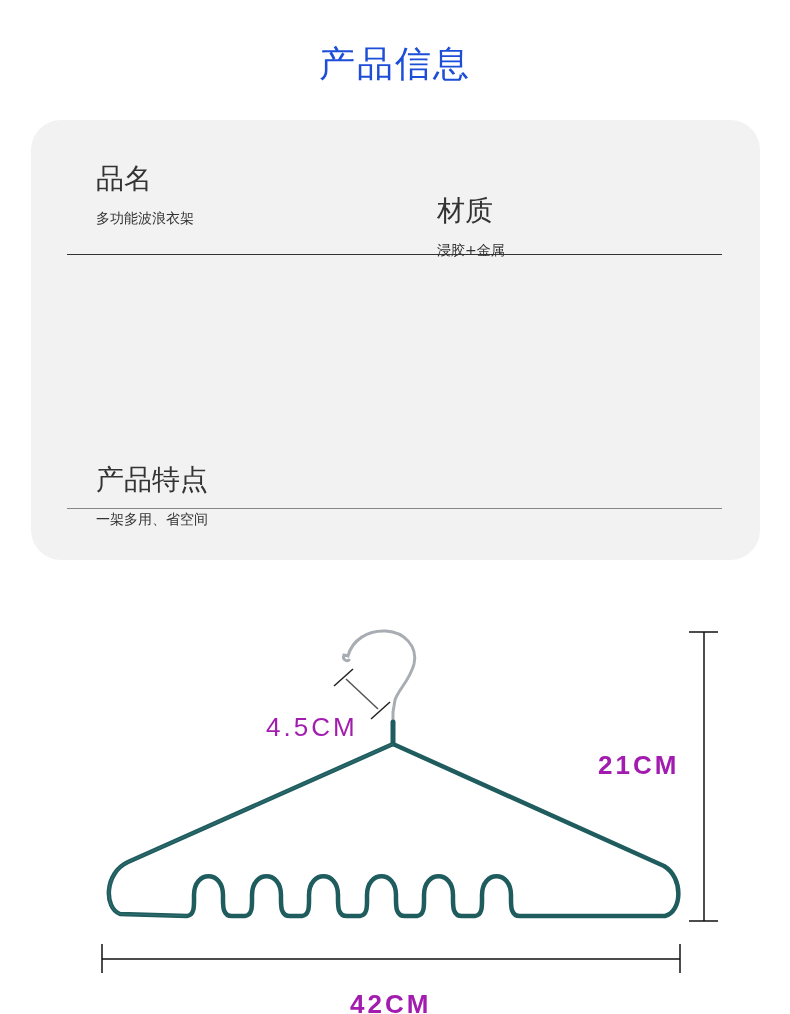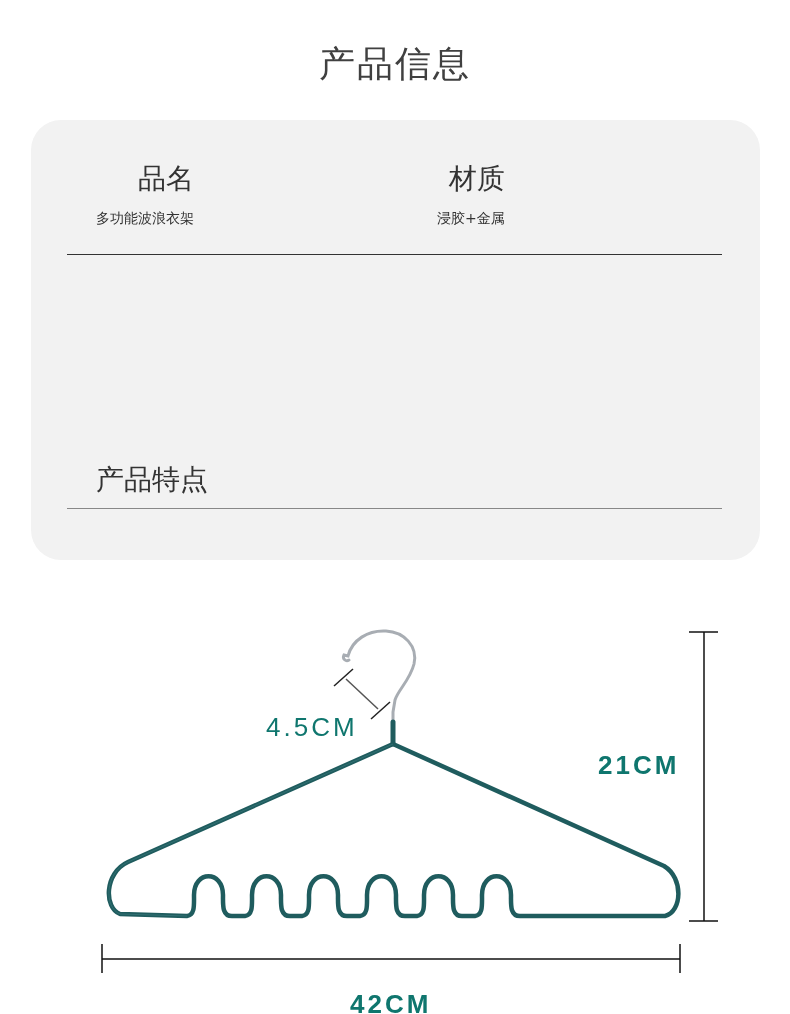--- a/index.html
+++ b/index.html
@@ -1,56 +1,57 @@
 <!DOCTYPE html>
 <html><head>
 <meta charset="utf-8">
 <style>
   html, body { margin: 0; padding: 0; background: #ffffff; }
   body { width: 790px; height: 1014px; position: relative; overflow: hidden;
          font-family: "DejaVu Sans", "Liberation Sans", sans-serif; color: #333333; }
   .page-title { position: absolute; left: 0; top: 40px; width: 790px; text-align: center;
-                font-size: 36px; font-weight: 500; color: #404040; letter-spacing: 2px; }
+                font-size: 36px; font-weight: 500; color: #1d4ed8; letter-spacing: 2px; }
   .card { position: absolute; left: 31px; top: 120px; width: 729px; height: 440px;
           background: #f2f2f2; border-radius: 30px; }
   .row { position: absolute; left: 36px; width: 655px; }
   .row-1 { top: 0; height: 134px; border-bottom: 1.5px solid #333333; }
   .row-2 { top: 134px; height: 127px; border-bottom: 1.5px solid #888888; }
   .row-3 { top: 261px; height: 127px; border-bottom: 1.5px solid #888888; }
   .cell { position: absolute; }
   .cell.left { left: 29px; }
-  .cell.right { left: 370px; }
-  .row-1 .cell { top: 42px; text-align: right; }
+  .cell.right { left: 370px; margin-top: 32px; }
+  .row-1 .cell { top: 42px; }
   .row-2 .cell { top: 33px; }
   .row-3 .cell { top: 34px; margin-top: 48px; }
   .label { font-size: 28px; font-weight: 500; color: #333333; line-height: 34px; margin: 0; }
   .value { font-size: 14px; color: #333333; line-height: 24px; margin-top: 10px; }
   .diagram { position: absolute; left: 0; top: 600px; width: 790px; height: 414px; }
   .dim-label { position: absolute; font-family: "Liberation Sans", sans-serif; font-size: 26px;
-               color: #0f766e; letter-spacing: 3px; }
+               color: #a21caf; letter-spacing: 3px; }
 </style>
 </head>
 <body>
 
 <div class="page-title">产品信息</div>
 
 <div class="card">
   <div class="row row-1">
     <div class="cell left">
       <div class="label">品名</div>
       <div class="value">多功能波浪衣架</div>
     </div>
     <div class="cell right">
       <div class="label">材质</div>
       <div class="value">浸胶+金属</div>
     </div>
   </div>
   <div class="row row-3">
     <div class="cell left">
       <div class="label">产品特点</div>
+      <div class="value">一架多用、省空间</div>
     </div>
   </div>
 </div>
 
 <div class="diagram">
   <svg width="790" height="414" viewBox="0 600 790 414" xmlns="http://www.w3.org/2000/svg">
 
     <path d="M393,722 L393,712 L395,700 C398,690 410,680 414,664 C418,646 404,632 386,631 C368,630 352,640 348,656 L344,655 C342,659 346,662 349,660" fill="none" stroke="#a8adb3" stroke-width="3" stroke-linecap="round"></path>
 
     <path d="M393,722 L393,744" fill="none" stroke="#1f5c5e" stroke-width="5" stroke-linecap="round"></path>

